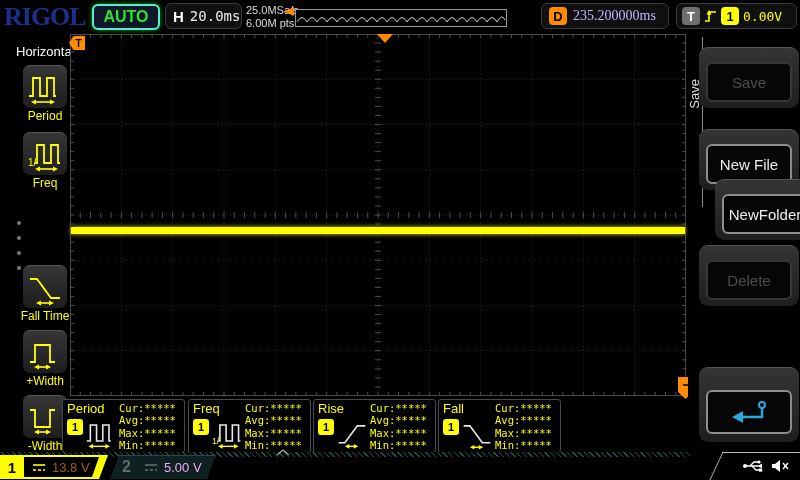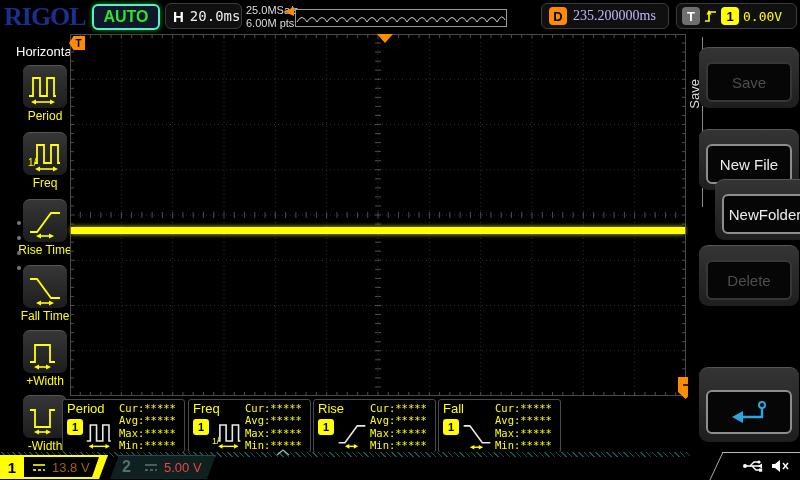--- a/index.html
+++ b/index.html
@@ -157,30 +157,20 @@
         <svg width="36" height="38" viewBox="0 0 36 36">
           <path d="M8,27 h2 V9 h7 v18 h7 V9 h7 v18 h2" stroke="#ffff00" stroke-width="1.8" fill="none"></path>
           <text x="1" y="30" fill="#ffff00" font-size="10" font-family="Liberation Sans,sans-serif">1/</text>
           <line x1="12" y1="33" x2="27" y2="33" stroke="#ffff00" stroke-width="1.6"></line>
           <path d="M8,33 l5,-2.6 v5.2 z M31,33 l-5,-2.6 v5.2 z" fill="#ffff00"></path>
         </svg>
       </div>
       <div class="s-label">Freq</div>
     </div>
 
-    <div class="s-item" style="top:159px;">
-      <div class="key-icon">
-        <svg width="36" height="38" viewBox="0 0 36 36">
-          <path d="M3,29 h7 l14,-19 h9" stroke="#ffff00" stroke-width="1.8" fill="none"></path>
-          <line x1="12" y1="33" x2="24" y2="33" stroke="#ffff00" stroke-width="1.6"></line>
-          <path d="M9,33 l5,-2.6 v5.2 z M27,33 l-5,-2.6 v5.2 z" fill="#ffff00"></path>
-        </svg>
-      </div>
-      <div class="s-label">Rise Time</div>
-    </div>
 
     <div class="s-item" style="top:225px;">
       <div class="key-icon">
         <svg width="36" height="38" viewBox="0 0 36 36">
           <path d="M3,10 h7 l14,19 h9" stroke="#ffff00" stroke-width="1.8" fill="none"></path>
           <line x1="12" y1="34" x2="24" y2="34" stroke="#ffff00" stroke-width="1.6"></line>
           <path d="M9,34 l5,-2.6 v5.2 z M27,34 l-5,-2.6 v5.2 z" fill="#ffff00"></path>
         </svg>
       </div>
       <div class="s-label">Fall Time</div>
@@ -654,21 +644,21 @@
 
     <div class="chan" style="left:110px;width:106px;">
       <div class="ch-outer ch2-outer"></div>
       <div class="ch2-num">2</div>
       <svg class="abs" style="left:34px;top:8px;" width="14" height="10" viewBox="0 0 14 10">
         <line x1="1" y1="2" x2="13" y2="2" stroke="#5a6e6c" stroke-width="1.6"></line>
         <line x1="1" y1="7" x2="4" y2="7" stroke="#5a6e6c" stroke-width="1.6"></line>
         <line x1="6" y1="7" x2="9" y2="7" stroke="#5a6e6c" stroke-width="1.6"></line>
         <line x1="11" y1="7" x2="13" y2="7" stroke="#5a6e6c" stroke-width="1.6"></line>
       </svg>
-      <span class="ch-val" style="left:54px;color:#ef4444;">5.00 V</span>
+      <span class="ch-val" style="left:54px;color:#f0abfc;">5.00 V</span>
     </div>
 
     <div class="diag-sep"></div>
     <div class="right-topline"></div>
 
     <svg class="sicon" style="left:742px;" width="24" height="16" viewBox="0 0 24 16">
       <line x1="2" y1="8" x2="20" y2="8" stroke="#fff" stroke-width="1.5"></line>
       <path d="M20,8 l-4,-2.5 v5 z" fill="#fff" transform="rotate(180 18 8)"></path>
       <circle cx="3" cy="8" r="2" fill="#fff"></circle>
       <path d="M8,8 l4,-4 h4" stroke="#fff" stroke-width="1.3" fill="none"></path>

